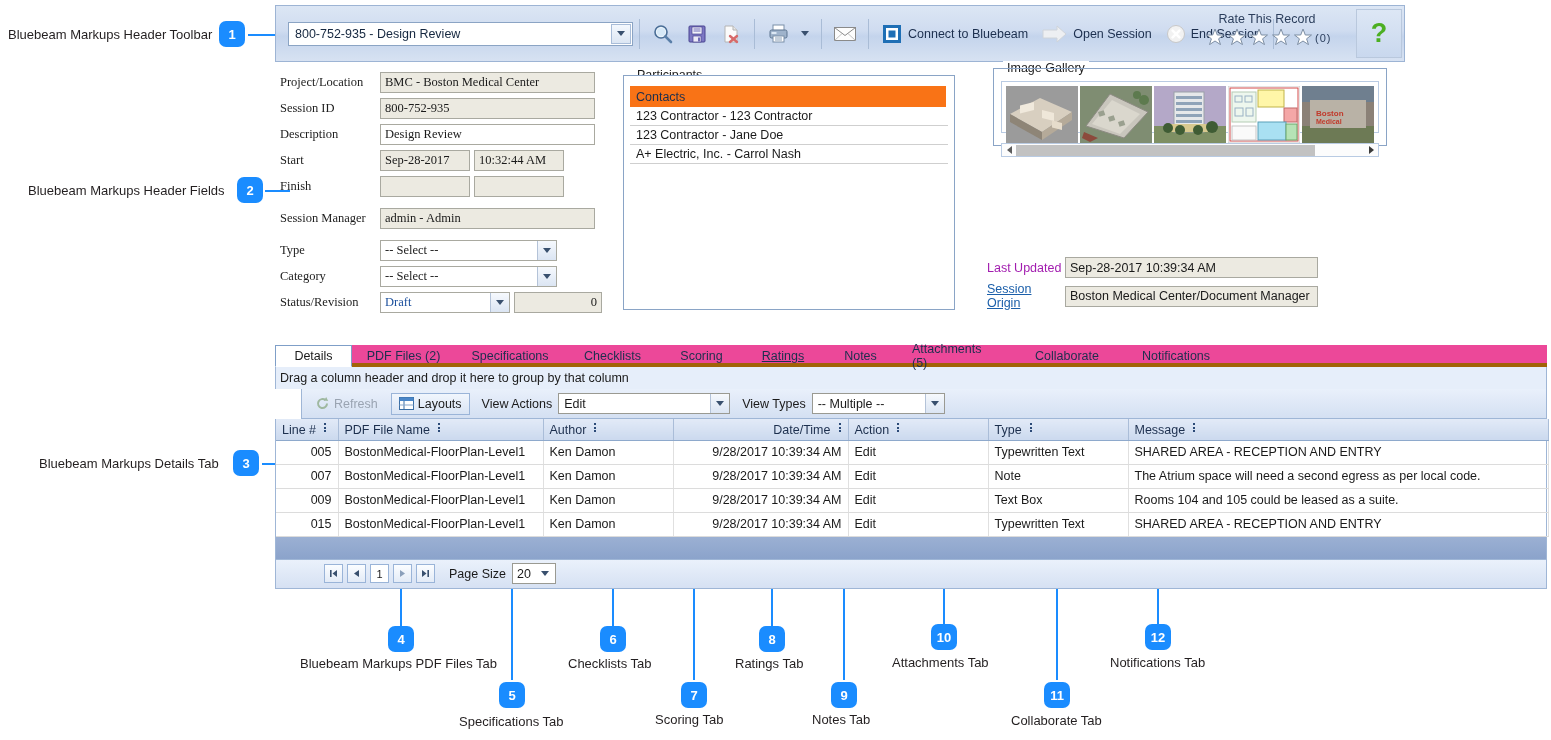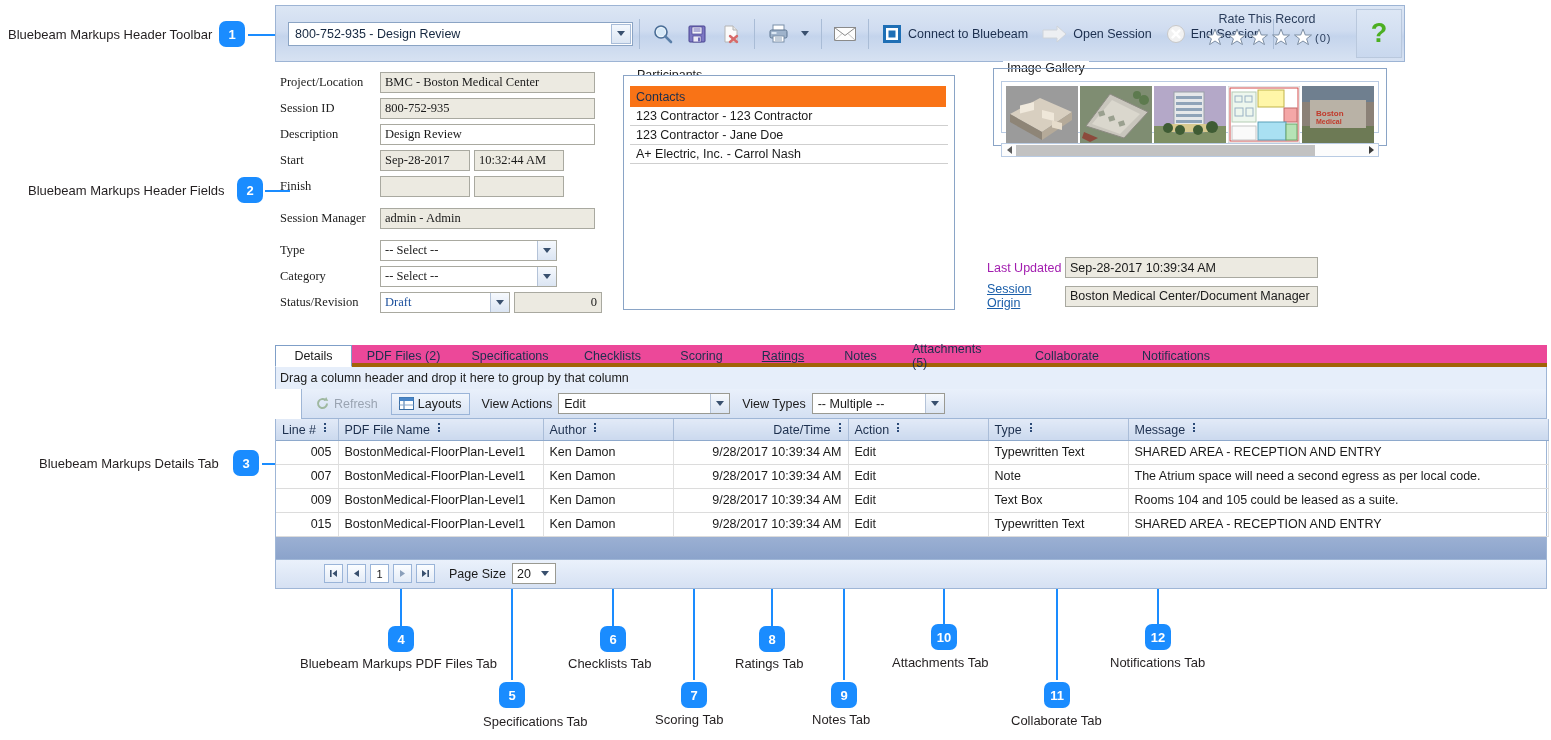--- a/index.html
+++ b/index.html
@@ -243,21 +243,21 @@
 
 <div class="ann-label" style="left:28px; top:183px;">Bluebeam Markups Header Fields</div>
 <div class="badge" style="left:237px; top:177px;">2</div>
 
 <div class="ann-label" style="left:39px; top:456px;">Bluebeam Markups Details Tab</div>
 <div class="badge" style="left:233px; top:450px;">3</div>
 
 <div class="ann-label" style="left:300px; top:656px;">Bluebeam Markups PDF Files Tab</div>
 <div class="badge" style="left:388px; top:626px;">4</div>
 
-<div class="ann-label" style="left:459px; top:714px;margin-left:24px;">Specifications Tab</div>
+<div class="ann-label" style="left:459px; top:714px;">Specifications Tab</div>
 <div class="badge" style="left:499px; top:682px;">5</div>
 
 <div class="ann-label" style="left:568px; top:656px;">Checklists Tab</div>
 <div class="badge" style="left:600px; top:626px;">6</div>
 
 <div class="ann-label" style="left:655px; top:712px;">Scoring Tab</div>
 <div class="badge" style="left:681px; top:682px;">7</div>
 
 <div class="ann-label" style="left:735px; top:656px;">Ratings Tab</div>
 <div class="badge" style="left:759px; top:626px;">8</div>

